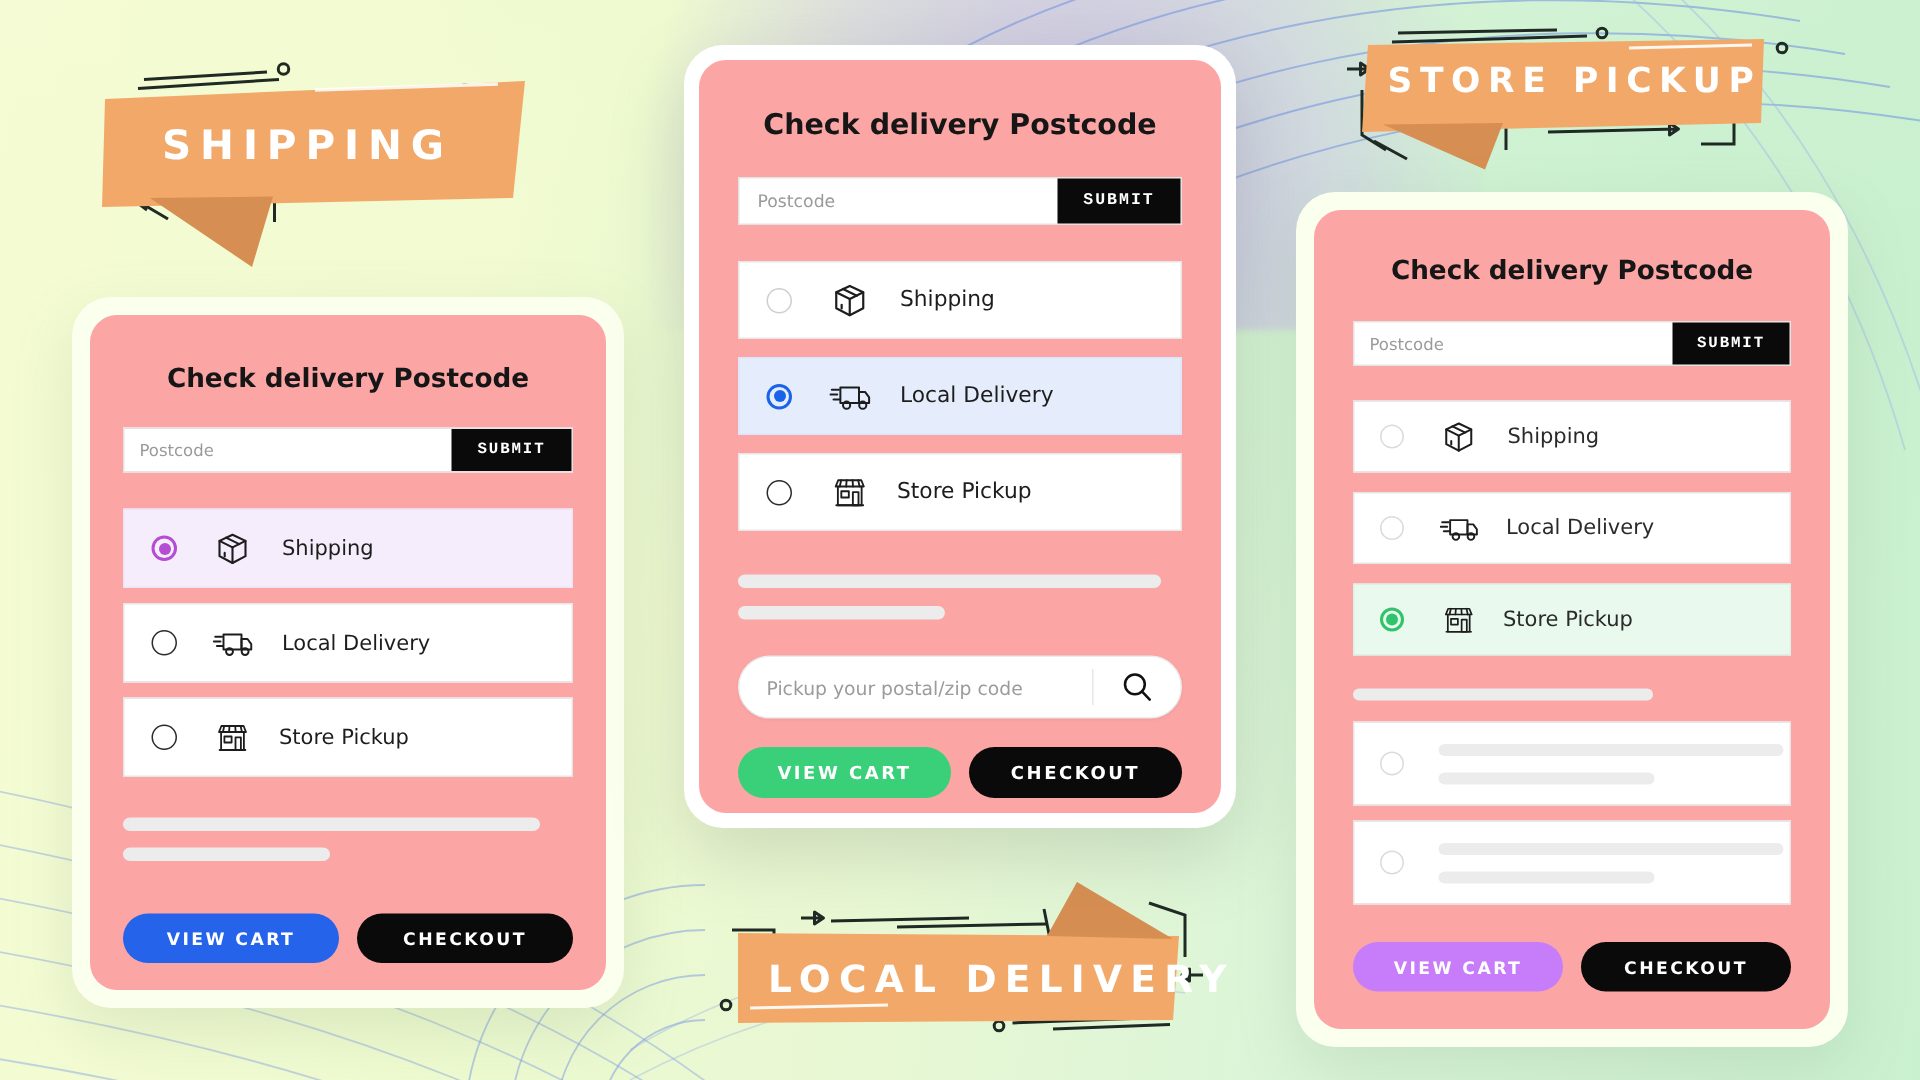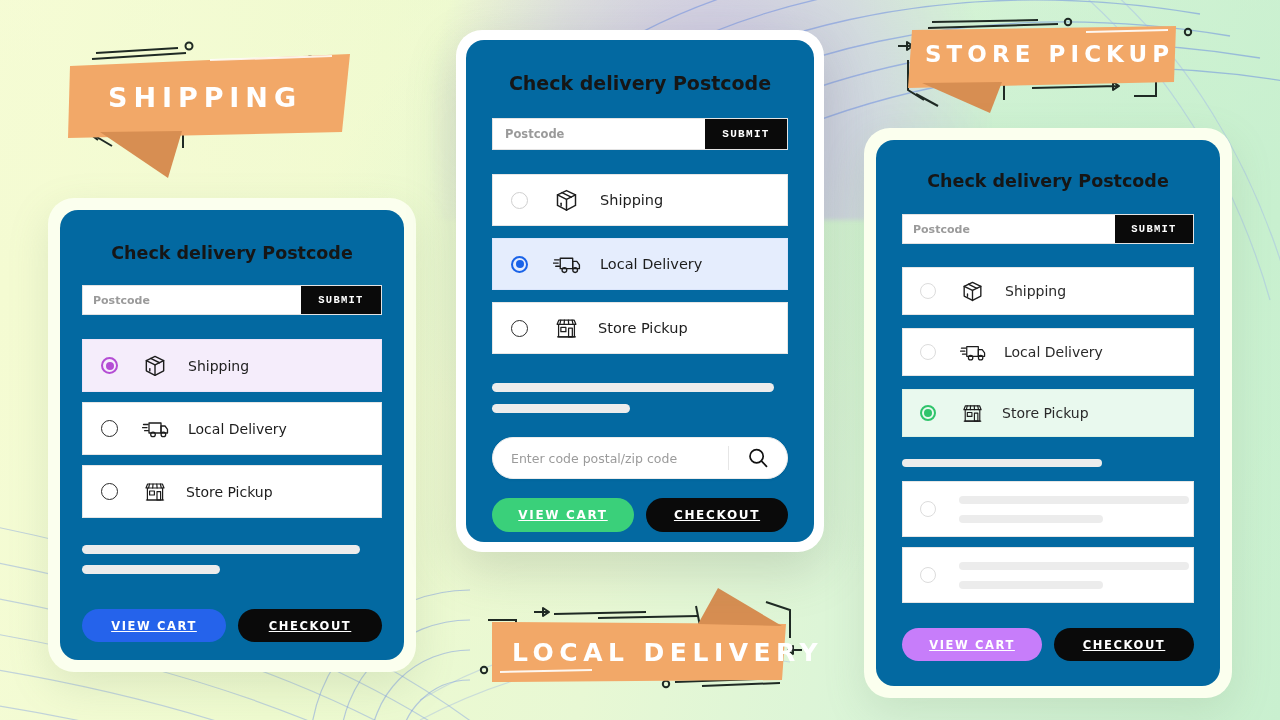--- a/index.html
+++ b/index.html
@@ -29,44 +29,44 @@
   .banner .btxt{
     position:absolute;color:#ffffff;font-weight:700;letter-spacing:.22em;
     font-family:"DejaVu Sans","Liberation Sans",sans-serif;white-space:nowrap;
   }
   
   .card{
     position:absolute;background:#ffffff;border-radius:26px;
     box-sizing:border-box;
   }
   .card-inner{
-    position:absolute;background:#0369a1;border-radius:18px;overflow:hidden;
+    position:absolute;background:#fca5a5;border-radius:18px;overflow:hidden;
     box-sizing:border-box;
   }
   .title{
     text-align:center;color:#161616;font-weight:700;
     font-family:"DejaVu Sans","Liberation Sans",sans-serif;
   }
   .pc-row{display:flex;align-items:stretch;border:1px solid #e3e3e3;background:#fff;box-sizing:border-box;}
-  .pc-input{flex:1;display:flex;align-items:center;color:#9a9a9a;font-weight:bold;}
+  .pc-input{flex:1;display:flex;align-items:center;color:#9a9a9a;}
   .pc-submit{
     background:#0a0a0a;color:#fff;font-weight:700;letter-spacing:.12em;
     display:flex;align-items:center;justify-content:center;font-family:Liberation Mono, monospace;
   }
   .opt{
     display:flex;align-items:center;border:1px solid #e6e6e6;background:#fff;
     box-sizing:border-box;
   }
   .radio{border-radius:50%;box-sizing:border-box;flex:none;position:relative;}
   .radio.on::after{content:"";position:absolute;border-radius:50%;}
   .opt-label{color:#1d1d1d;white-space:nowrap;}
   .skel{background:#ececec;border-radius:6px;}
   .btn{
     border-radius:999px;display:flex;align-items:center;justify-content:center;
-    color:#fff;font-weight:700;letter-spacing:.14em;text-decoration:underline;
+    color:#fff;font-weight:700;letter-spacing:.14em;
   }
   .btn-dark{background:#0a0a0a;}
   .search-wrap{
     display:flex;align-items:center;border:1px solid #ececec;border-radius:999px;
     background:#fff;box-sizing:border-box;
     box-shadow:0 1px 3px rgba(0,0,0,.05);
   }
   .search-ph{flex:1;color:#9b9b9b;}
   .sep{width:1px;background:#e6e6e6;align-self:stretch;margin:8px 0;}
   svg.ic{display:block;}
@@ -304,21 +304,21 @@
           <path d="M3.4 20 L20.6 20"></path>
         </svg>
       </span>
       <span class="opt-label" style="margin-left:18px;font-size:14.5px;">Store Pickup</span>
     </div>
 
     <div class="skel" style="margin:29px 26px 0 26px;height:9px;width:282px;"></div>
     <div class="skel" style="margin:12px 26px 0 26px;height:9px;width:138px;"></div>
 
     <div class="search-wrap" style="margin:24px 26px 0 26px;height:42px;">
-      <div class="search-ph" style="padding-left:18px;font-size:12.5px;">Enter code postal/zip code</div>
+      <div class="search-ph" style="padding-left:18px;font-size:12.5px;">Pickup your postal/zip code</div>
       <div class="sep"></div>
       <div style="width:58px;display:flex;align-items:center;justify-content:center;">
         <svg class="ic" width="24" height="24" viewBox="0 0 24 24" fill="none" stroke="#111" stroke-width="1.7" stroke-linecap="round">
           <circle cx="10.6" cy="10.2" r="6.6"></circle>
             <path d="M15.6 15.2 L20.5 20.4"></path>
         </svg>
       </div>
     </div>
 
     <div style="display:flex;gap:12px;margin:19px 26px 0 26px;">

